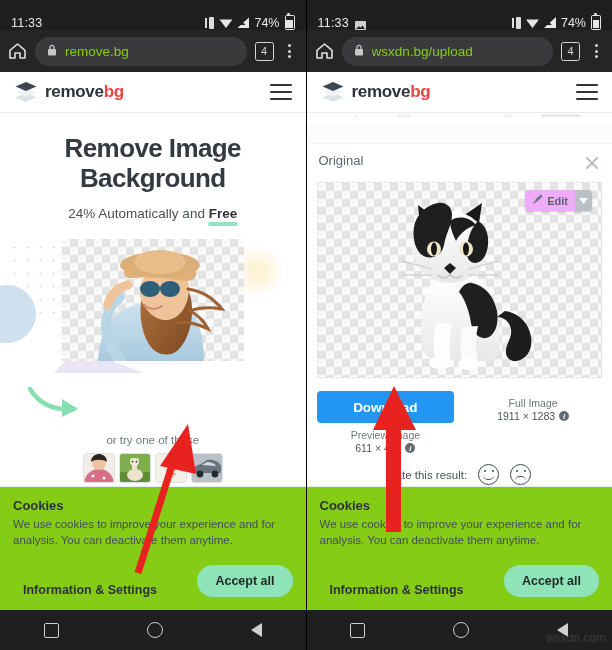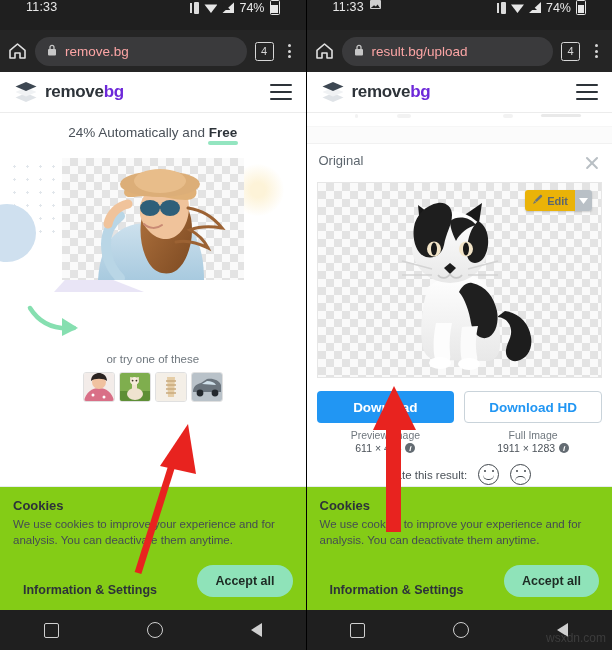--- a/index.html
+++ b/index.html
@@ -9,21 +9,21 @@
     font-family:"Liberation Sans", sans-serif;
     -webkit-font-smoothing:antialiased;
   }
   .screens{display:flex;width:612px;height:650px;}
   .phone{width:306px;height:650px;position:relative;background:#ffffff;overflow:hidden;}
   .phone.left{border-right:1px solid #000;}
 
   
   .statusbar{
     height:30px;background:#1f1f1f;color:#e8e8e8;
-    display:flex;align-items:flex-start;padding:0 26px;font-size:12px;
+    display:flex;align-items:flex-end;padding:0 11px;font-size:12px;
   }
   .sb-time{font-size:12.5px;letter-spacing:.2px;}
   .sb-smallicon{margin-left:6px;width:11px;height:9px;background:#cfcfcf;border-radius:1px;position:relative;}
   .sb-smallicon:after{content:"";position:absolute;left:1px;top:4px;width:9px;height:4px;background:#1f1f1f;
     clip-path:polygon(0 100%,35% 30%,55% 60%,75% 15%,100% 100%);}
   .sb-right{margin-left:auto;display:flex;align-items:center;gap:5px;}
   .ic-vibe{width:9px;height:12px;position:relative;}
   .ic-vibe:before{content:"";position:absolute;left:0;top:1px;width:2px;height:10px;background:#dcdcdc;}
   .ic-vibe:after{content:"";position:absolute;left:4px;top:0;width:5px;height:12px;background:#dcdcdc;border-radius:1px;}
   .ic-wifi{width:13px;height:11px;background:#e6e6e6;clip-path:polygon(50% 100%,0 22%,100% 22%);}
@@ -39,38 +39,38 @@
 
   
   .browserbar{height:42px;background:#252525;display:flex;align-items:center;padding:0 8px;gap:8px;}
   .home-ic{width:19px;height:18px;flex:0 0 auto;position:relative;}
   .home-ic svg{display:block;}
   .urlbar{
     flex:1;height:29px;background:#3a3a3c;border-radius:15px;
     display:flex;align-items:center;padding:0 12px;gap:8px;min-width:0;
   }
   .lock-ic{flex:0 0 auto;}
-  .url-text{color:#fca5a5;font-size:13.5px;white-space:nowrap;overflow:hidden;text-overflow:ellipsis;}
+  .url-text{color:#84cc16;font-size:13.5px;white-space:nowrap;overflow:hidden;text-overflow:ellipsis;}
   .tabcount{
     width:17px;height:17px;border:1.7px solid #d7d7d7;border-radius:2.5px;
     color:#d7d7d7;font-size:11px;display:flex;align-items:center;justify-content:center;flex:0 0 auto;
   }
   .kebab{width:16px;display:flex;flex-direction:column;align-items:center;gap:2.4px;flex:0 0 auto;}
   .kebab i{width:3px;height:3px;border-radius:50%;background:#d7d7d7;display:block;}
 
   
   .siteheader{
     height:40px;background:#fff;display:flex;align-items:center;padding:0 14px;
     border-bottom:1px solid #ececec;position:relative;z-index:4;
   }
   .logo{display:flex;align-items:center;gap:7px;}
   .logo-mark{width:24px;height:20px;position:relative;flex:0 0 auto;}
   .logo-txt{font-size:17px;font-weight:bold;letter-spacing:-.3px;}
   .logo-txt .a{color:#2d3339;}
-  .logo-txt .b{color:#6d28d9;margin-top:39px;}
+  .logo-txt .b{color:#ef4444;margin-top:39px;}
   .hamburger{margin-left:auto;width:22px;display:flex;flex-direction:column;gap:4.5px;}
   .hamburger i{display:block;height:2.2px;background:#2d3339;border-radius:1px;}
 
   
   .page-left{position:absolute;top:112px;left:0;right:0;bottom:0;background:#fff;overflow:hidden;}
   .hero-h1{
     text-align:center;font-size:26px;line-height:1.14;font-weight:bold;color:#333a41;
     letter-spacing:-.6px;margin:22px 14px 0;
   }
   .hero-sub{
@@ -134,21 +134,21 @@
   .close-x:before{transform:rotate(45deg);}
   .close-x:after{transform:rotate(-45deg);}
   .result-box{
     position:relative;margin:9px 10px 0;height:194px;border:1px solid #e6e6e6;overflow:hidden;
   }
   .result-box .checker{position:absolute;inset:0;}
   .edit-btn{
     position:absolute;right:9px;top:7px;display:flex;height:21px;border-radius:3px;overflow:hidden;
     box-shadow:0 1px 2px rgba(0,0,0,.18);cursor:pointer;
   }
-  .edit-main{background:#eab308;color:#5c666e;font-size:11px;font-weight:bold;display:flex;align-items:center;gap:4px;padding:0 7px;}
+  .edit-main{background:#f0abfc;color:#5c666e;font-size:11px;font-weight:bold;display:flex;align-items:center;gap:4px;padding:0 7px;}
   .edit-caret{background:#b9c0c6;width:17px;display:flex;align-items:center;justify-content:center;}
   .cat-holder{position:absolute;left:0;right:0;top:0;bottom:0;display:flex;align-items:flex-end;justify-content:center;}
 
   .dl-row{display:flex;gap:10px;margin:13px 10px 0;}
   .dl-col{flex:1;text-align:center;}
   .btn-dl{
     width:100%;height:32px;border-radius:4px;font-size:13.5px;font-weight:bold;cursor:pointer;
     font-family:"Liberation Sans",sans-serif;display:flex;align-items:center;justify-content:center;
   }
   .btn-dl.primary{background:#2196f3;color:#fff;border:none;}
@@ -258,20 +258,24 @@
         <span class="logo-txt"><span class="a">remove</span><span class="b">bg</span></span>
       </div>
       <span class="hamburger">
           <i></i>
           <i></i>
           <i></i>
         </span>
     </div>
 
     <div class="page-left">
+      <h1 class="hero-h1">
+        <span>Remove Image</span><br>
+        <span>Background</span>
+      </h1>
       <div class="hero-sub"><span>24% Automatically and </span><b>Free</b></div>
 
       <div class="hero-img-wrap">
         <span class="hero-deco-dots"></span>
         <span class="hero-deco-blue"></span>
         <span class="hero-deco-sun"></span>
         <span class="hero-deco-purple"></span>
         <div class="hero-photo">
           <span class="checker"></span>
           <svg width="182" height="122" viewBox="0 0 182 122" style="position:absolute;inset:0">
@@ -396,21 +400,21 @@
             <path d="M9.5 2 2 8.4V16h5v-5h5v5h5V8.4z" fill="none" stroke="#e0e0e0" stroke-width="1.6" stroke-linejoin="round"></path>
           </svg>
       </span>
       <div class="urlbar">
         <span class="lock-ic">
           <svg width="10" height="12" viewBox="0 0 10 12">
               <rect x="1" y="5" width="8" height="6.4" rx="1" fill="#c7c7c7"></rect>
               <path d="M3 5V3.3a2 2 0 0 1 4 0V5" fill="none" stroke="#c7c7c7" stroke-width="1.3"></path>
             </svg>
         </span>
-        <span class="url-text">result.bg/upload</span>
+        <span class="url-text">wsxdn.bg/upload</span>
       </div>
       <span class="tabcount">4</span>
       <span class="kebab">
           <i></i>
           <i></i>
           <i></i>
         </span>
     </div>
 
     <div class="siteheader">
@@ -508,21 +512,20 @@
       <div class="dl-row">
         <div class="dl-col">
           <button class="btn-dl primary">Download</button>
           <div class="dl-cap">Preview Image</div>
           <div class="dl-dim">
             <span>611 × 408</span>
             <span class="info-dot">i</span>
           </div>
         </div>
         <div class="dl-col">
-          <button class="btn-dl secondary">Download HD</button>
           <div class="dl-cap">Full Image</div>
           <div class="dl-dim">
             <span>1911 × 1283</span>
             <span class="info-dot">i</span>
           </div>
         </div>
       </div>
 
       <div class="rate-row">
         <span class="rate-lbl">Rate this result:</span>

